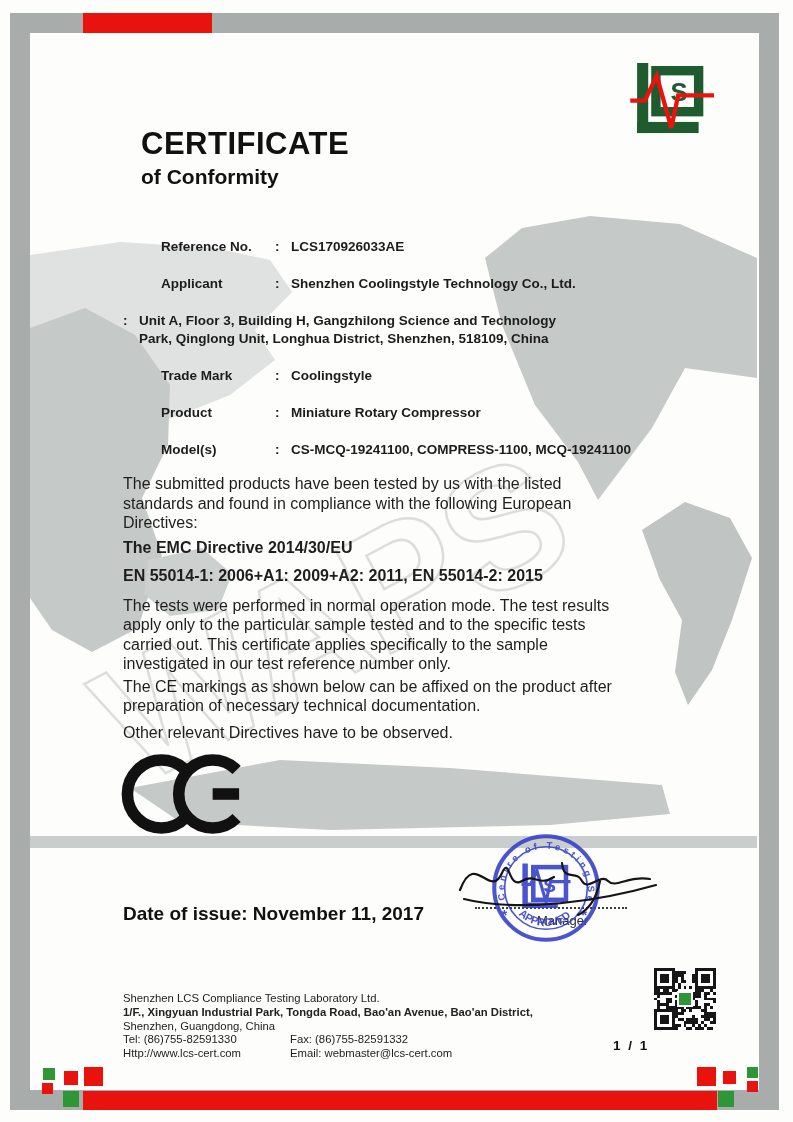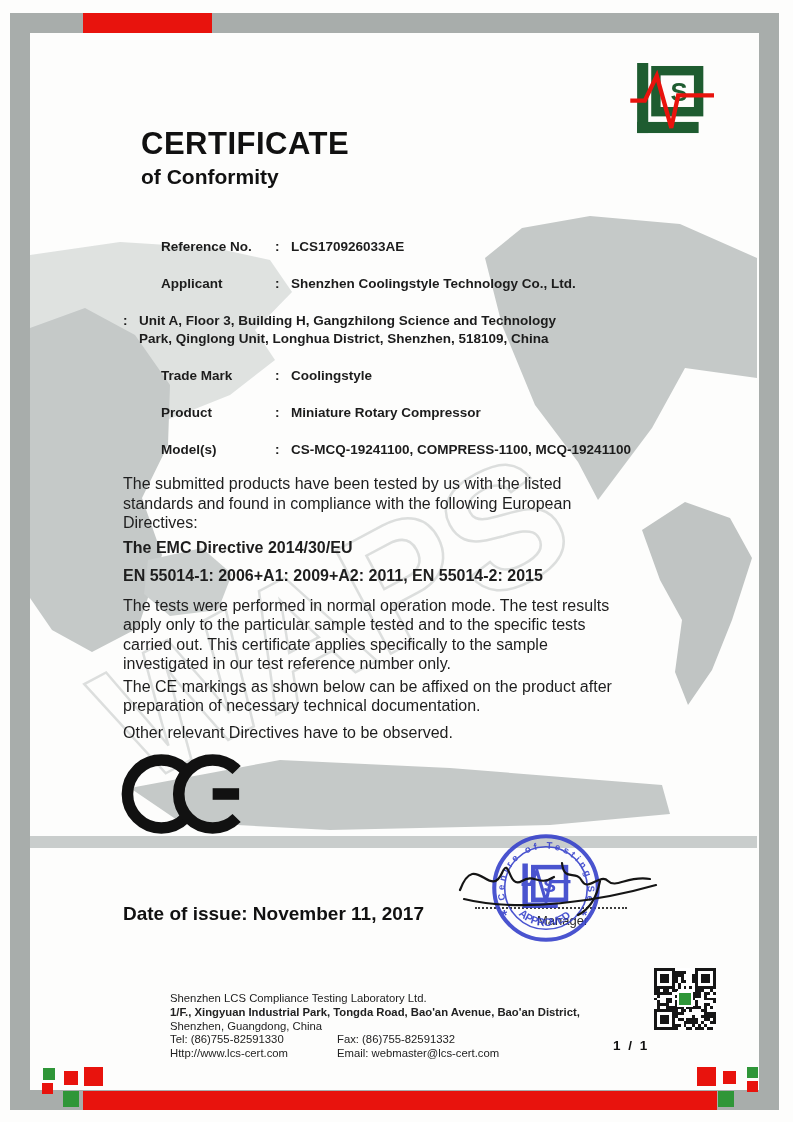--- a/index.html
+++ b/index.html
@@ -39,21 +39,21 @@
   .p-ce{margin-bottom:7px !important;}
   
   .ce{position:absolute;left:120px;top:752px;width:134px;height:84px;z-index:4;}
   
   .date{position:absolute;left:123px;top:903px;font-size:19px;font-weight:bold;z-index:4;color:#111;}
   .mgr-line{position:absolute;left:475px;top:907px;width:152px;border-top:2px dotted #3c3c3c;z-index:4;}
   .mgr{position:absolute;left:537px;top:913px;font-size:13px;color:#2a2a2a;z-index:4;}
   .stamp{position:absolute;left:487px;top:829px;width:118px;height:118px;z-index:5;opacity:.9;}
   .sig{position:absolute;left:450px;top:835px;width:215px;height:85px;z-index:6;}
   
-  .footer{position:absolute;left:123px;top:992px;width:440px;font-size:11.3px;line-height:13.8px;color:#222;z-index:4;margin-left:47px;}
+  .footer{position:absolute;left:123px;top:992px;width:440px;font-size:11.3px;line-height:13.8px;color:#222;z-index:4;}
   .footer .bold{font-weight:bold;}
   .fcols{display:flex;}
   .fcols .c1{width:167px;flex:none;}
   .qr{position:absolute;left:654px;top:968px;width:62px;height:62px;z-index:4;}
   .pageno{position:absolute;left:613px;top:1038px;font-size:13.5px;font-weight:bold;letter-spacing:2px;z-index:4;color:#111;}
 </style>
 </head>
 <body>
 
 <div class="page">

